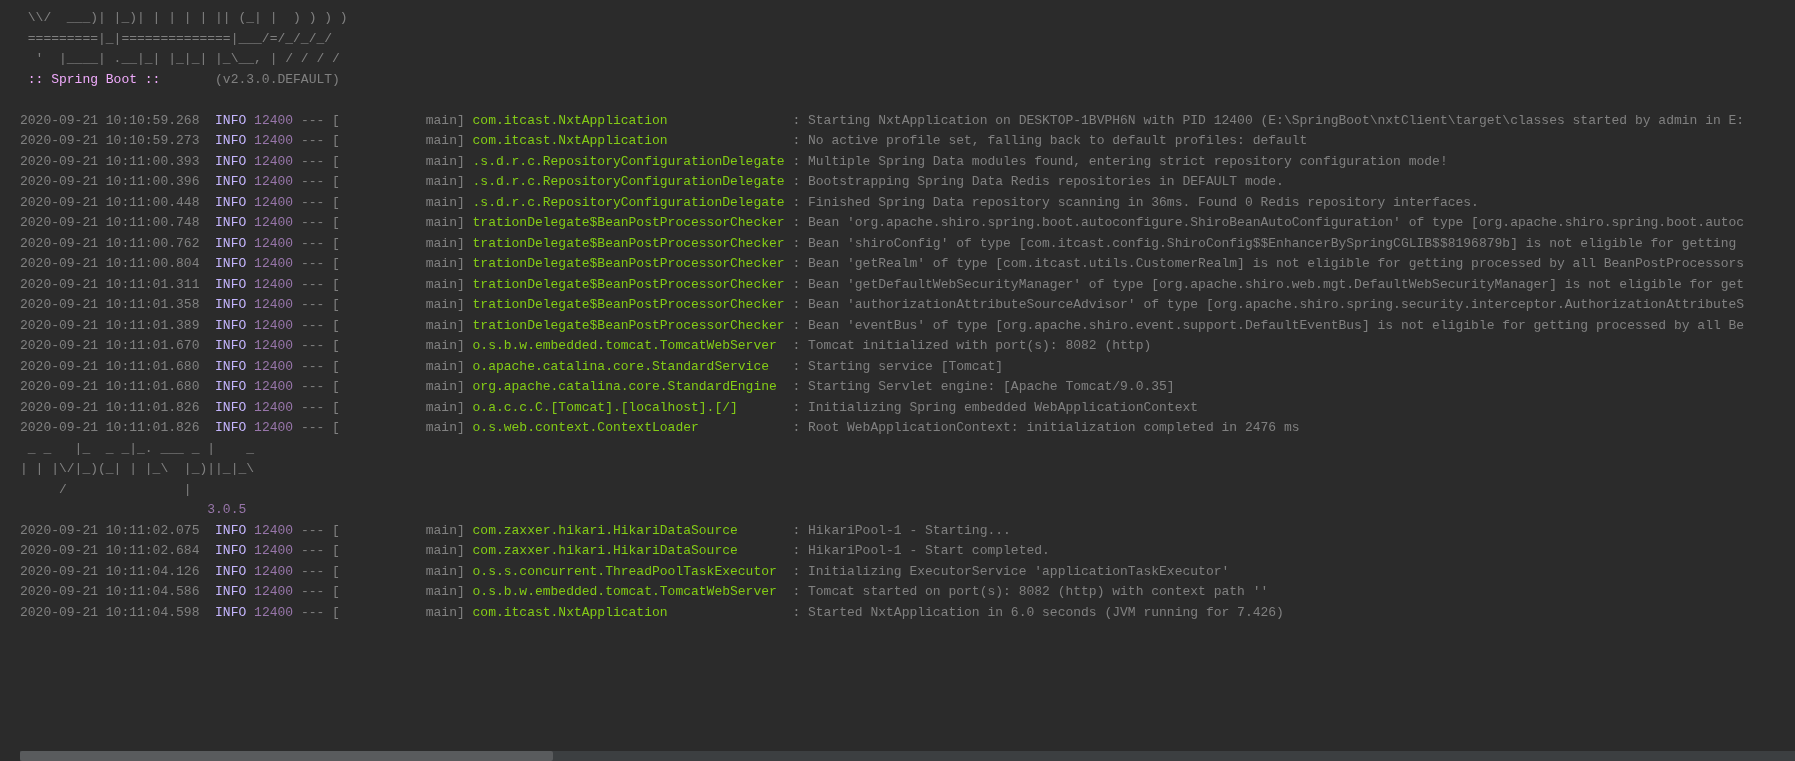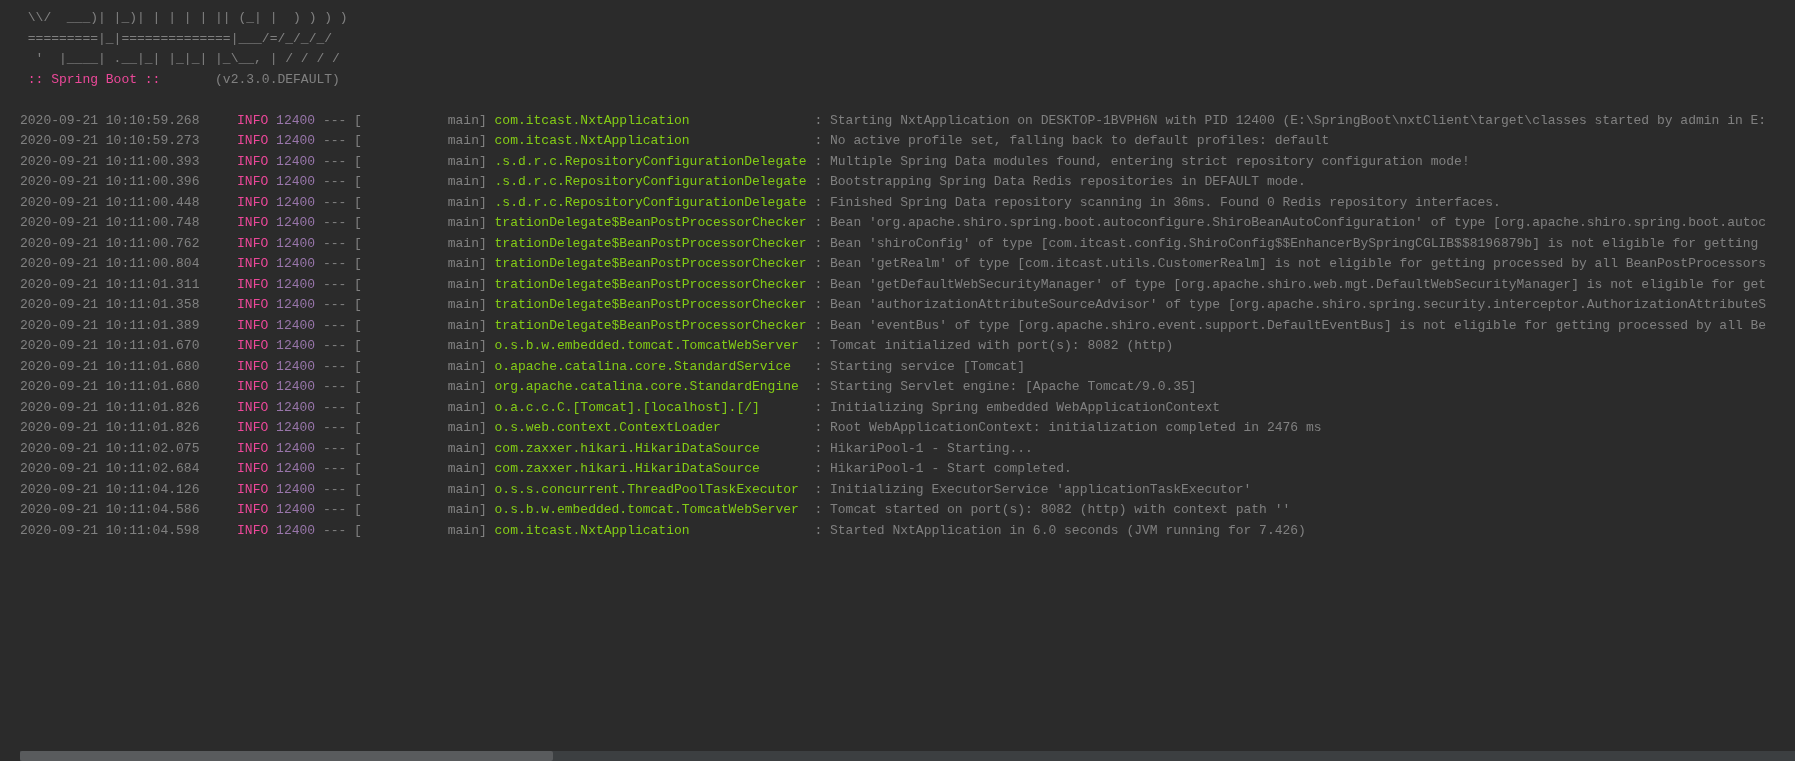--- a/index.html
+++ b/index.html
@@ -8,24 +8,24 @@
       color: #a9b7c6;
       font-family: 'Consolas', 'Monaco', 'Courier New', monospace;
       font-size: 13px;
       line-height: 20.5px;
       padding: 8px 20px;
       white-space: nowrap;
       overflow-x: auto;
     }
     .ascii-line { color: #808080; white-space: pre; }
     .ascii-purple { color: #9876aa; white-space: pre; }
-    .spring-boot { color: #ec4899; text-align: center; }
+    .spring-boot { color: #f0abfc; text-align: center; }
     .version { color: #808080; }
     .timestamp { color: #808080; }
-    .level-info { color: #ec4899; font-weight: normal; margin-left: 22px; }
+    .level-info { color: #c4b5fd; font-weight: normal; }
     .pid { color: #9876aa; }
     .dashes { color: #808080; }
     .thread { color: #808080; margin-top: 7px; }
     .logger { color: #84cc16; margin-top: 14px; }
     .separator { color: #808080; }
     .message { color: #808080; }
     .log-line { white-space: pre; }
     .scrollbar-bottom {
       position: fixed;
       bottom: 0;
@@ -65,20 +65,26 @@
       <div class="log-line"><span class="timestamp">2020-09-21 10:11:01.311  </span><span class="level-info">INFO</span><span class="dashes"> </span><span class="pid">12400</span><span class="dashes"> --- </span><span class="thread">[           main] </span><span class="logger">trationDelegate$BeanPostProcessorChecker</span><span class="separator"> : </span><span class="message">Bean 'getDefaultWebSecurityManager' of type [org.apache.shiro.web.mgt.DefaultWebSecurityManager] is not eligible for get</span></div>
       <div class="log-line"><span class="timestamp">2020-09-21 10:11:01.358  </span><span class="level-info">INFO</span><span class="dashes"> </span><span class="pid">12400</span><span class="dashes"> --- </span><span class="thread">[           main] </span><span class="logger">trationDelegate$BeanPostProcessorChecker</span><span class="separator"> : </span><span class="message">Bean 'authorizationAttributeSourceAdvisor' of type [org.apache.shiro.spring.security.interceptor.AuthorizationAttributeS</span></div>
       <div class="log-line"><span class="timestamp">2020-09-21 10:11:01.389  </span><span class="level-info">INFO</span><span class="dashes"> </span><span class="pid">12400</span><span class="dashes"> --- </span><span class="thread">[           main] </span><span class="logger">trationDelegate$BeanPostProcessorChecker</span><span class="separator"> : </span><span class="message">Bean 'eventBus' of type [org.apache.shiro.event.support.DefaultEventBus] is not eligible for getting processed by all Be</span></div>
       <div class="log-line"><span class="timestamp">2020-09-21 10:11:01.670  </span><span class="level-info">INFO</span><span class="dashes"> </span><span class="pid">12400</span><span class="dashes"> --- </span><span class="thread">[           main] </span><span class="logger">o.s.b.w.embedded.tomcat.TomcatWebServer </span><span class="separator"> : </span><span class="message">Tomcat initialized with port(s): 8082 (http)</span></div>
       <div class="log-line"><span class="timestamp">2020-09-21 10:11:01.680  </span><span class="level-info">INFO</span><span class="dashes"> </span><span class="pid">12400</span><span class="dashes"> --- </span><span class="thread">[           main] </span><span class="logger">o.apache.catalina.core.StandardService  </span><span class="separator"> : </span><span class="message">Starting service [Tomcat]</span></div>
       <div class="log-line"><span class="timestamp">2020-09-21 10:11:01.680  </span><span class="level-info">INFO</span><span class="dashes"> </span><span class="pid">12400</span><span class="dashes"> --- </span><span class="thread">[           main] </span><span class="logger">org.apache.catalina.core.StandardEngine </span><span class="separator"> : </span><span class="message">Starting Servlet engine: [Apache Tomcat/9.0.35]</span></div>
       <div class="log-line"><span class="timestamp">2020-09-21 10:11:01.826  </span><span class="level-info">INFO</span><span class="dashes"> </span><span class="pid">12400</span><span class="dashes"> --- </span><span class="thread">[           main] </span><span class="logger">o.a.c.c.C.[Tomcat].[localhost].[/]      </span><span class="separator"> : </span><span class="message">Initializing Spring embedded WebApplicationContext</span></div>
       <div class="log-line"><span class="timestamp">2020-09-21 10:11:01.826  </span><span class="level-info">INFO</span><span class="dashes"> </span><span class="pid">12400</span><span class="dashes"> --- </span><span class="thread">[           main] </span><span class="logger">o.s.web.context.ContextLoader           </span><span class="separator"> : </span><span class="message">Root WebApplicationContext: initialization completed in 2476 ms</span></div>
     </div>
 
+  <div>
+    <div class="ascii-line"> _ _   |_  _ _|_. ___ _ |    _ </div>
+    <div class="ascii-line">| | |\/|_)(_| | |_\  |_)||_|_\ </div>
+    <div class="ascii-line">     /               |         </div>
+    <div class="ascii-purple">                        3.0.5 </div>
+  </div>
 
   <div id="log-block-2">
       <div class="log-line"><span class="timestamp">2020-09-21 10:11:02.075  </span><span class="level-info">INFO</span><span class="dashes"> </span><span class="pid">12400</span><span class="dashes"> --- </span><span class="thread">[           main] </span><span class="logger">com.zaxxer.hikari.HikariDataSource      </span><span class="separator"> : </span><span class="message">HikariPool-1 - Starting...</span></div>
       <div class="log-line"><span class="timestamp">2020-09-21 10:11:02.684  </span><span class="level-info">INFO</span><span class="dashes"> </span><span class="pid">12400</span><span class="dashes"> --- </span><span class="thread">[           main] </span><span class="logger">com.zaxxer.hikari.HikariDataSource      </span><span class="separator"> : </span><span class="message">HikariPool-1 - Start completed.</span></div>
       <div class="log-line"><span class="timestamp">2020-09-21 10:11:04.126  </span><span class="level-info">INFO</span><span class="dashes"> </span><span class="pid">12400</span><span class="dashes"> --- </span><span class="thread">[           main] </span><span class="logger">o.s.s.concurrent.ThreadPoolTaskExecutor </span><span class="separator"> : </span><span class="message">Initializing ExecutorService 'applicationTaskExecutor'</span></div>
       <div class="log-line"><span class="timestamp">2020-09-21 10:11:04.586  </span><span class="level-info">INFO</span><span class="dashes"> </span><span class="pid">12400</span><span class="dashes"> --- </span><span class="thread">[           main] </span><span class="logger">o.s.b.w.embedded.tomcat.TomcatWebServer </span><span class="separator"> : </span><span class="message">Tomcat started on port(s): 8082 (http) with context path ''</span></div>
       <div class="log-line"><span class="timestamp">2020-09-21 10:11:04.598  </span><span class="level-info">INFO</span><span class="dashes"> </span><span class="pid">12400</span><span class="dashes"> --- </span><span class="thread">[           main] </span><span class="logger">com.itcast.NxtApplication               </span><span class="separator"> : </span><span class="message">Started NxtApplication in 6.0 seconds (JVM running for 7.426)</span></div>
     </div>
 </div>
 

